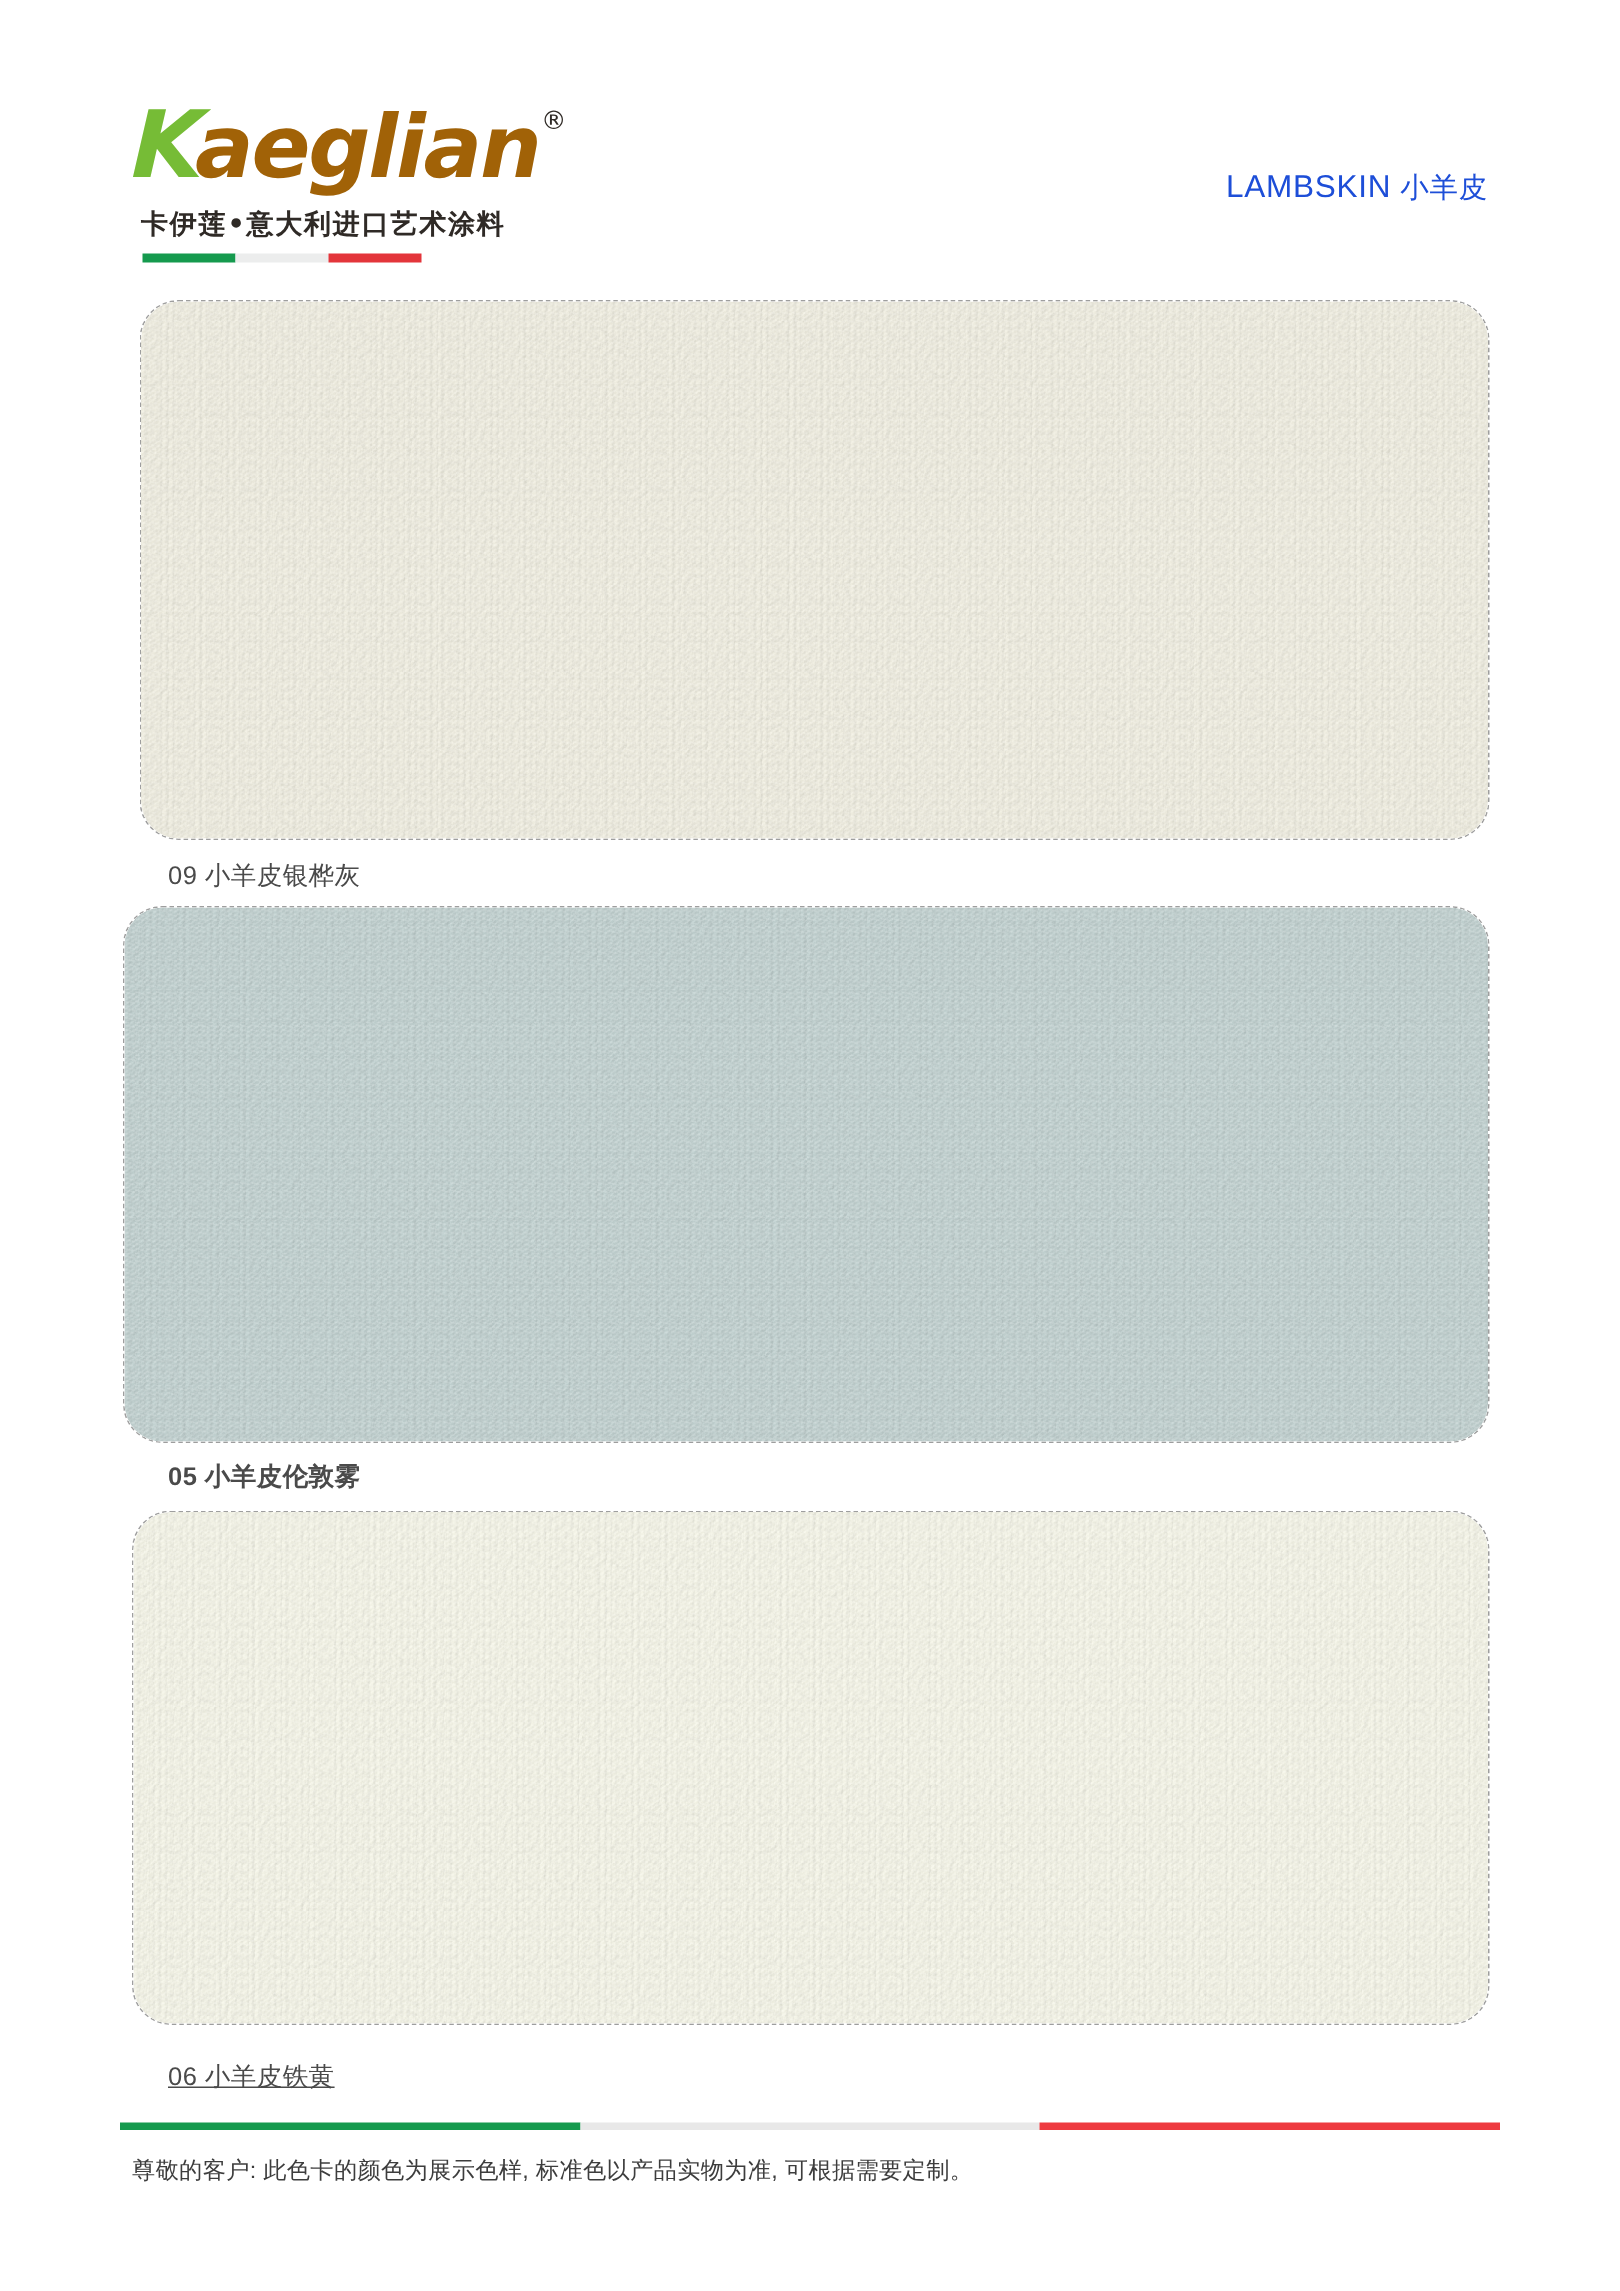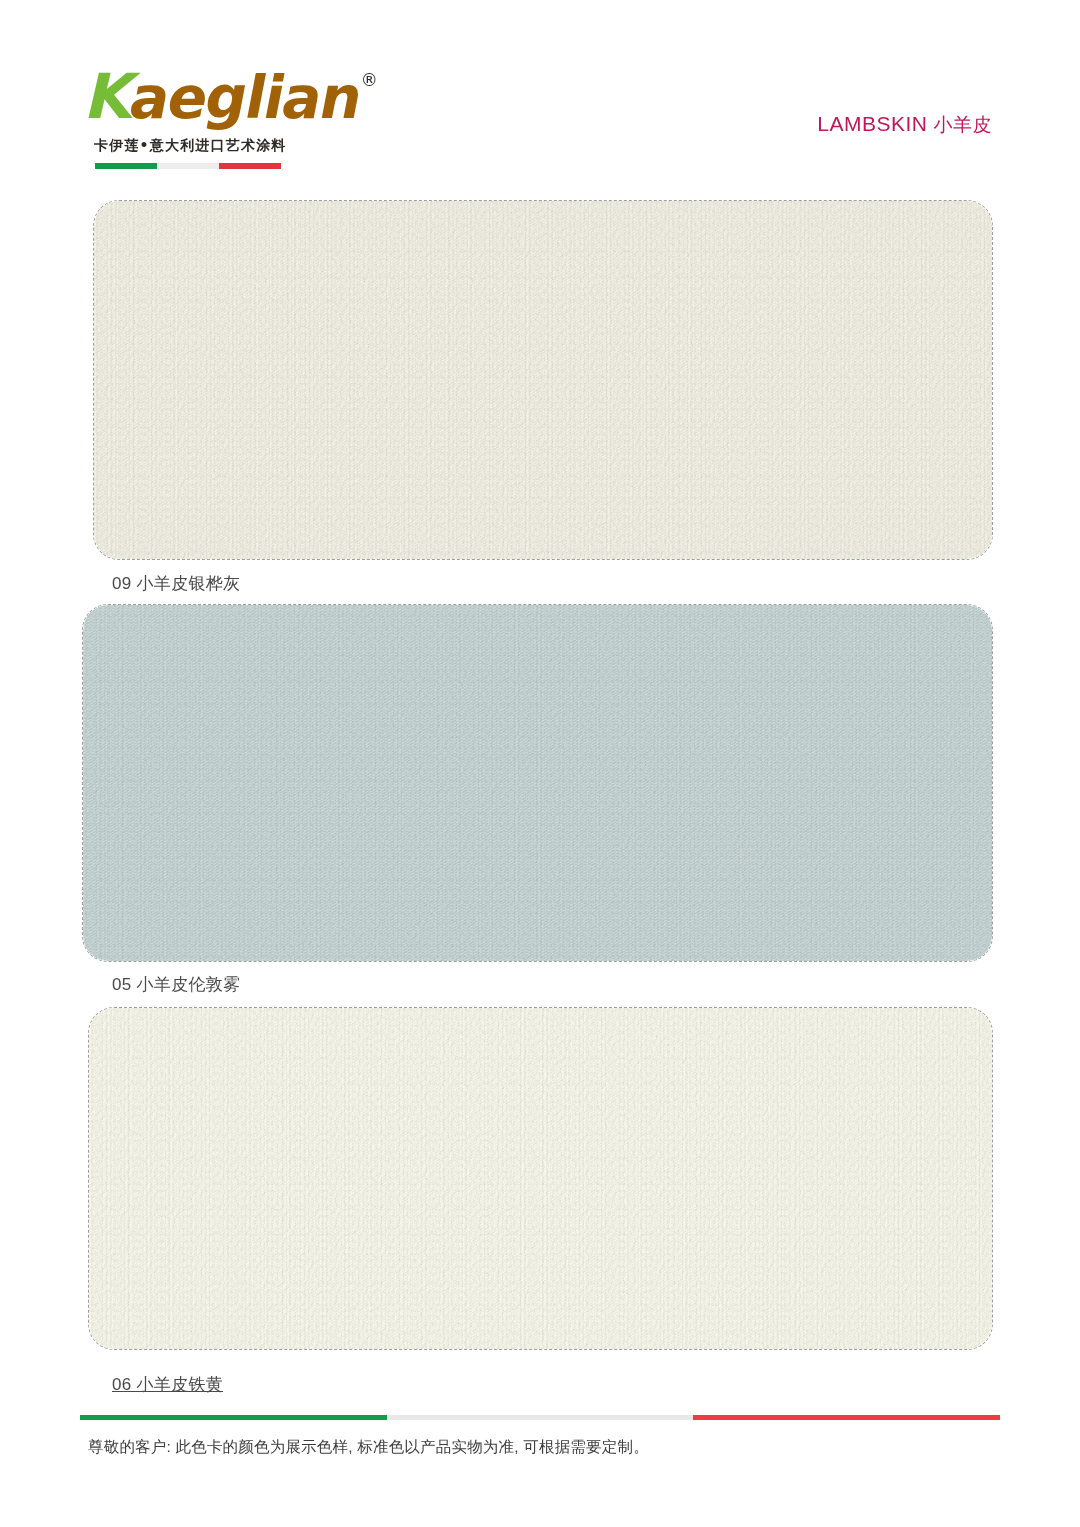--- a/index.html
+++ b/index.html
@@ -70,21 +70,21 @@
     color: #2f2a26;
     vertical-align: super;
     position: relative;
     top: -26px;
     left: 1px;
   }
 
   .brand-tagline {
     margin-top: 9px;
     margin-left: 6px;
-    font-size: 14px;
+    font-size: 18px;
     font-weight: bold;
     color: #2f2a26;
     letter-spacing: 1.2px;
     white-space: nowrap;
     font-family: "DejaVu Sans", sans-serif;
   }
 
   .brand-flag {
     margin-top: 8px;
     margin-left: 7px;
@@ -95,21 +95,21 @@
   .brand-flag span { display: block; height: 100%; }
   .flag-green { width: 33.4%; background: #159a4e; }
   .flag-white { width: 33.2%; background: #eceded; }
   .flag-red   { width: 33.4%; background: #e3353b; }
 
   .header-title {
     position: absolute;
     right: 88px;
     top: 112px;
     font-size: 21px;
-    color: #be185d;
+    color: #1d4ed8;
     letter-spacing: 0.5px;
     white-space: nowrap;
   }
   .header-title .title-cn {
     margin-left: 6px;
     font-size: 19px;
   }
 
   
   .swatch-group {
@@ -246,21 +246,21 @@
       </div>
       <div class="swatch-label" id="label-0" style="left: 112px; top: 572px;">09 小羊皮银桦灰</div>
     </div>
 
     <div class="swatch-item">
       <div class="swatch-chip" id="chip-1" style="left: 82px; top: 604px; width: 911px; height: 358px; border-color: rgb(158, 158, 158);">
         <div class="chip-fill" id="fill-1" style="background: rgb(194, 210, 209);"></div>
         <div class="chip-grain"></div>
         <div class="chip-grain2"></div>
       </div>
-      <div class="swatch-label" id="label-1" style="left: 112px; top: 973px;">05 小羊皮伦敦雾</div>
+      <div class="swatch-label" id="label-1" style="left: 112px; top: 973px; font-weight: bold;">05 小羊皮伦敦雾</div>
     </div>
 
     <div class="swatch-item">
       <div class="swatch-chip" id="chip-2" style="left: 88px; top: 1007px; width: 905px; height: 343px; border-color: rgb(158, 158, 158);">
         <div class="chip-fill" id="fill-2" style="background: rgb(246, 246, 233);"></div>
         <div class="chip-grain"></div>
         <div class="chip-grain2"></div>
       </div>
       <div class="swatch-label" id="label-2" style="left: 112px; top: 1373px; text-decoration: underline;">06 小羊皮铁黄</div>
     </div>

